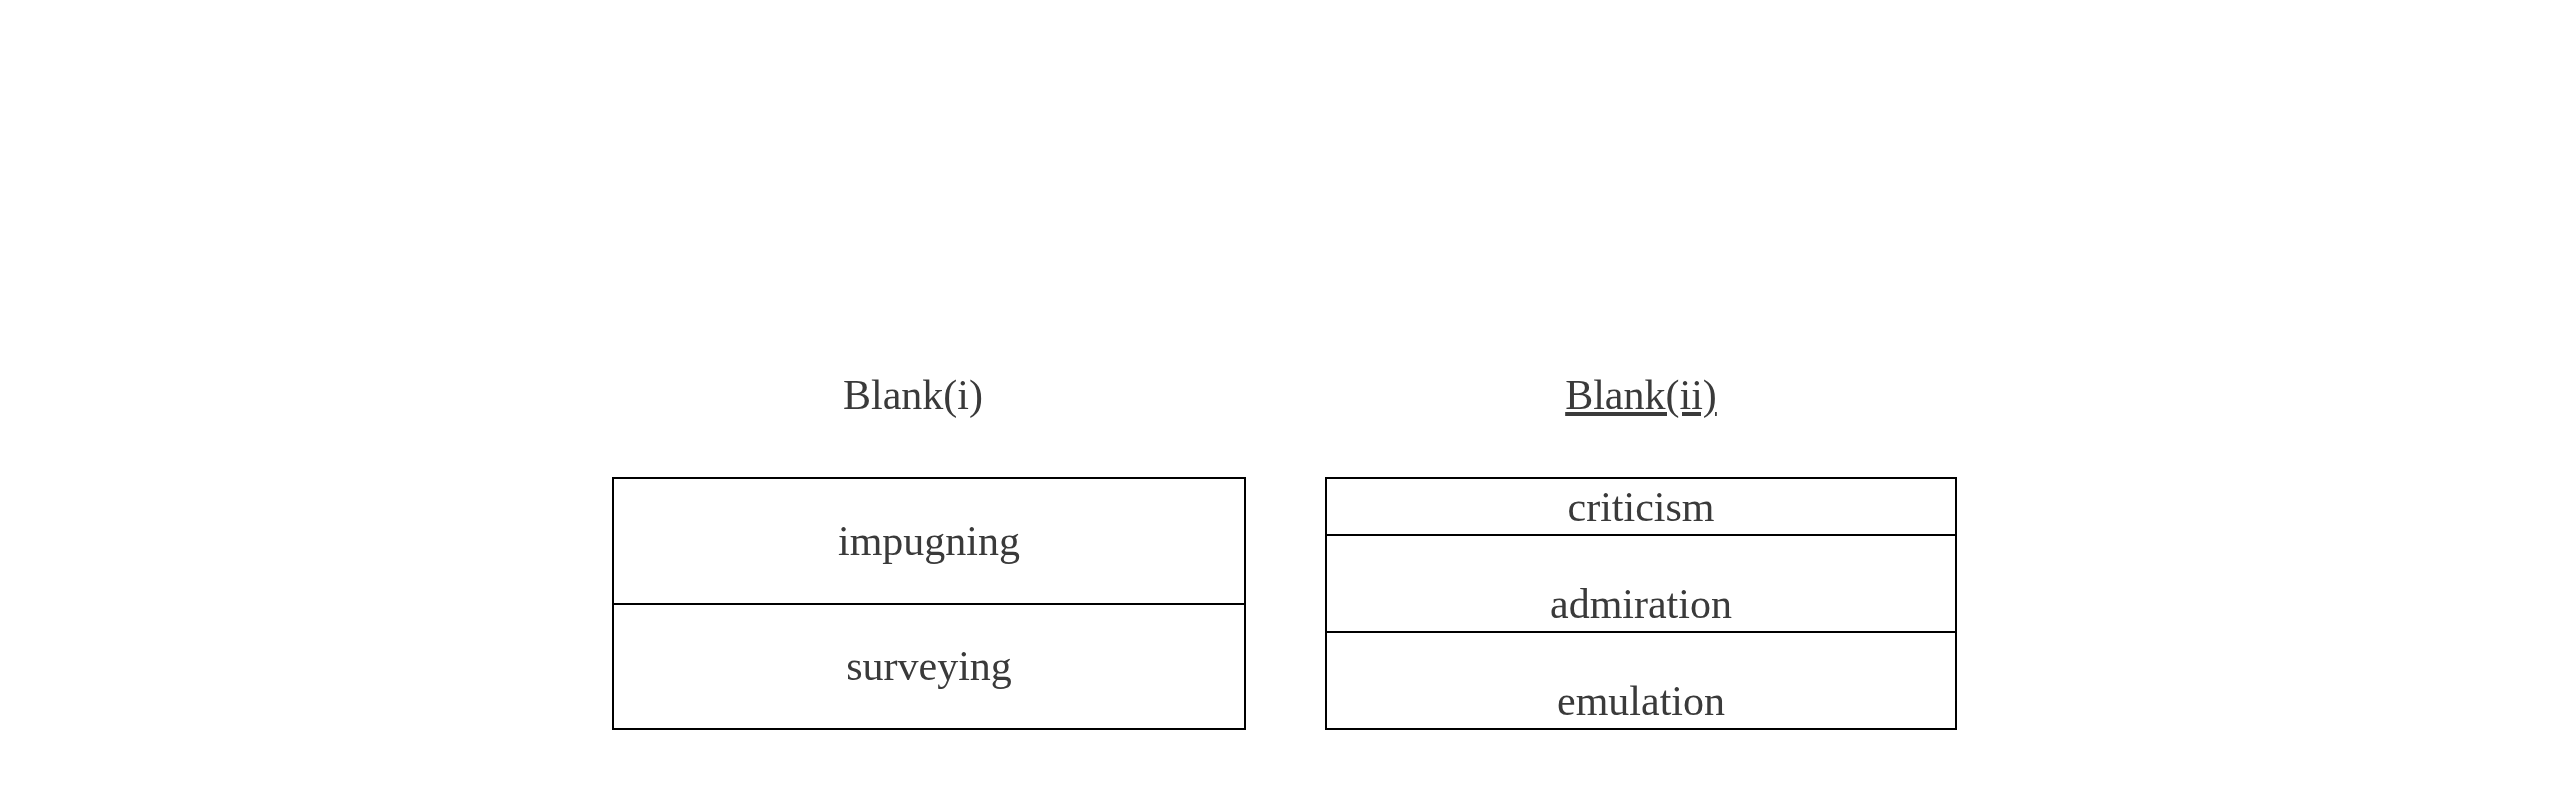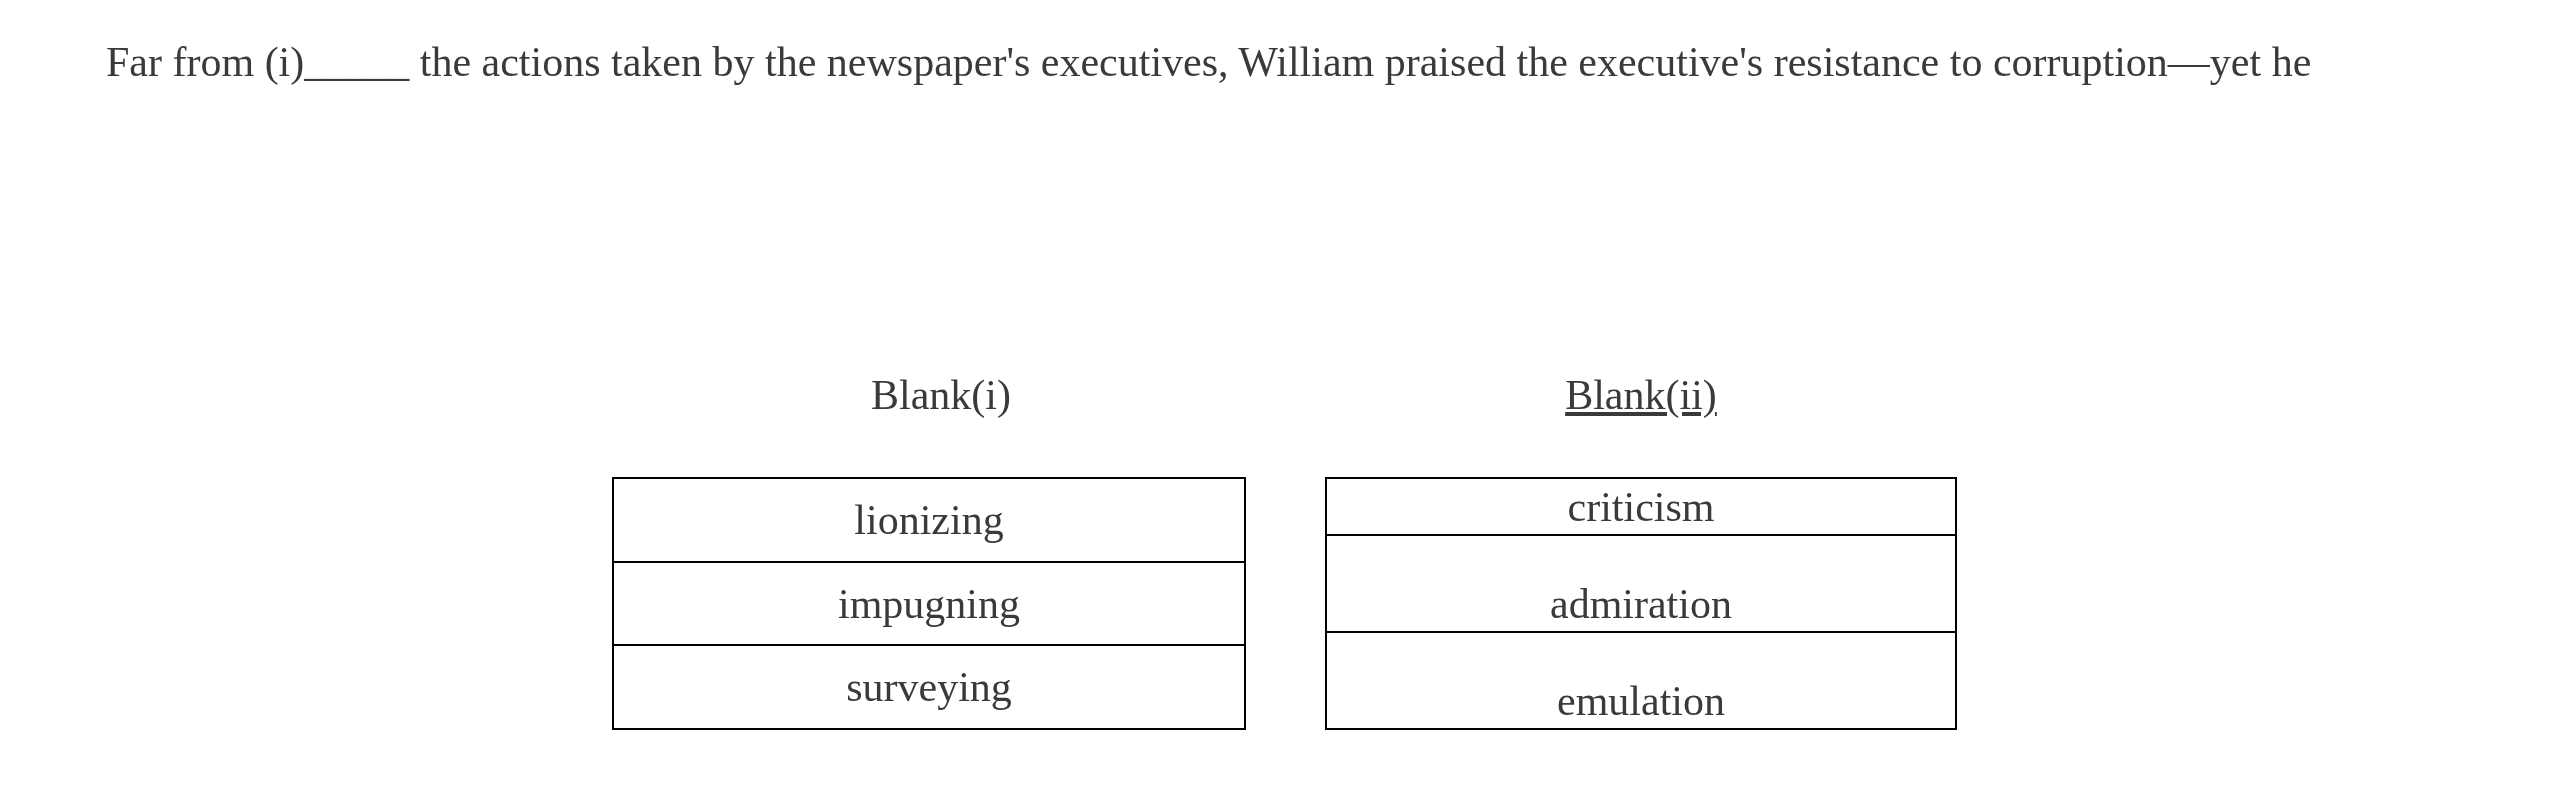--- a/index.html
+++ b/index.html
@@ -22,21 +22,21 @@
   }
   .question .line { white-space: nowrap; }
   .blank-header {
     position: absolute;
     top: 371px;
     font-size: 42px;
     line-height: 49px;
     text-align: center;
     color: #3a3a3a;
   }
-  #blank1-header { left: 624px;  width: 634px; }
+  #blank1-header { left: 596px;  width: 634px; }
   #blank2-header { left: 1325px; width: 632px; text-decoration: underline; }
   .options-table {
     position: absolute;
     top: 477px;
     height: 253px;
     border: 2.4px solid #000000;
     background: #ffffff;
     display: flex;
     flex-direction: column;
   }
@@ -52,29 +52,27 @@
     border-bottom: 2.4px solid #000000;
     cursor: pointer;
     background: #ffffff;
   }
   .option-cell:last-child { border-bottom: none; border-radius: 30px; }
 </style>
 </head>
 <body>
 
 <div class="question">
-  <div class="line">Far from (i)_____ the actions taken by the newspaper's executives, William praised the executive's resistance to corruption—yet he</div>
 </div>
 
 <div class="blank-header" id="blank1-header">Blank(i)</div>
 
 <div class="blank-header" id="blank2-header">Blank(ii)</div>
 
 <div class="options-table" id="blank1-table">
-  <div class="option-cell">lionizing</div>
   <div class="option-cell">impugning</div>
   <div class="option-cell">surveying</div>
 </div>
 
 <div class="options-table" id="blank2-table">
   <div class="option-cell">criticism</div>
   <div class="option-cell">admiration</div>
   <div class="option-cell">emulation</div>
 </div>
 

